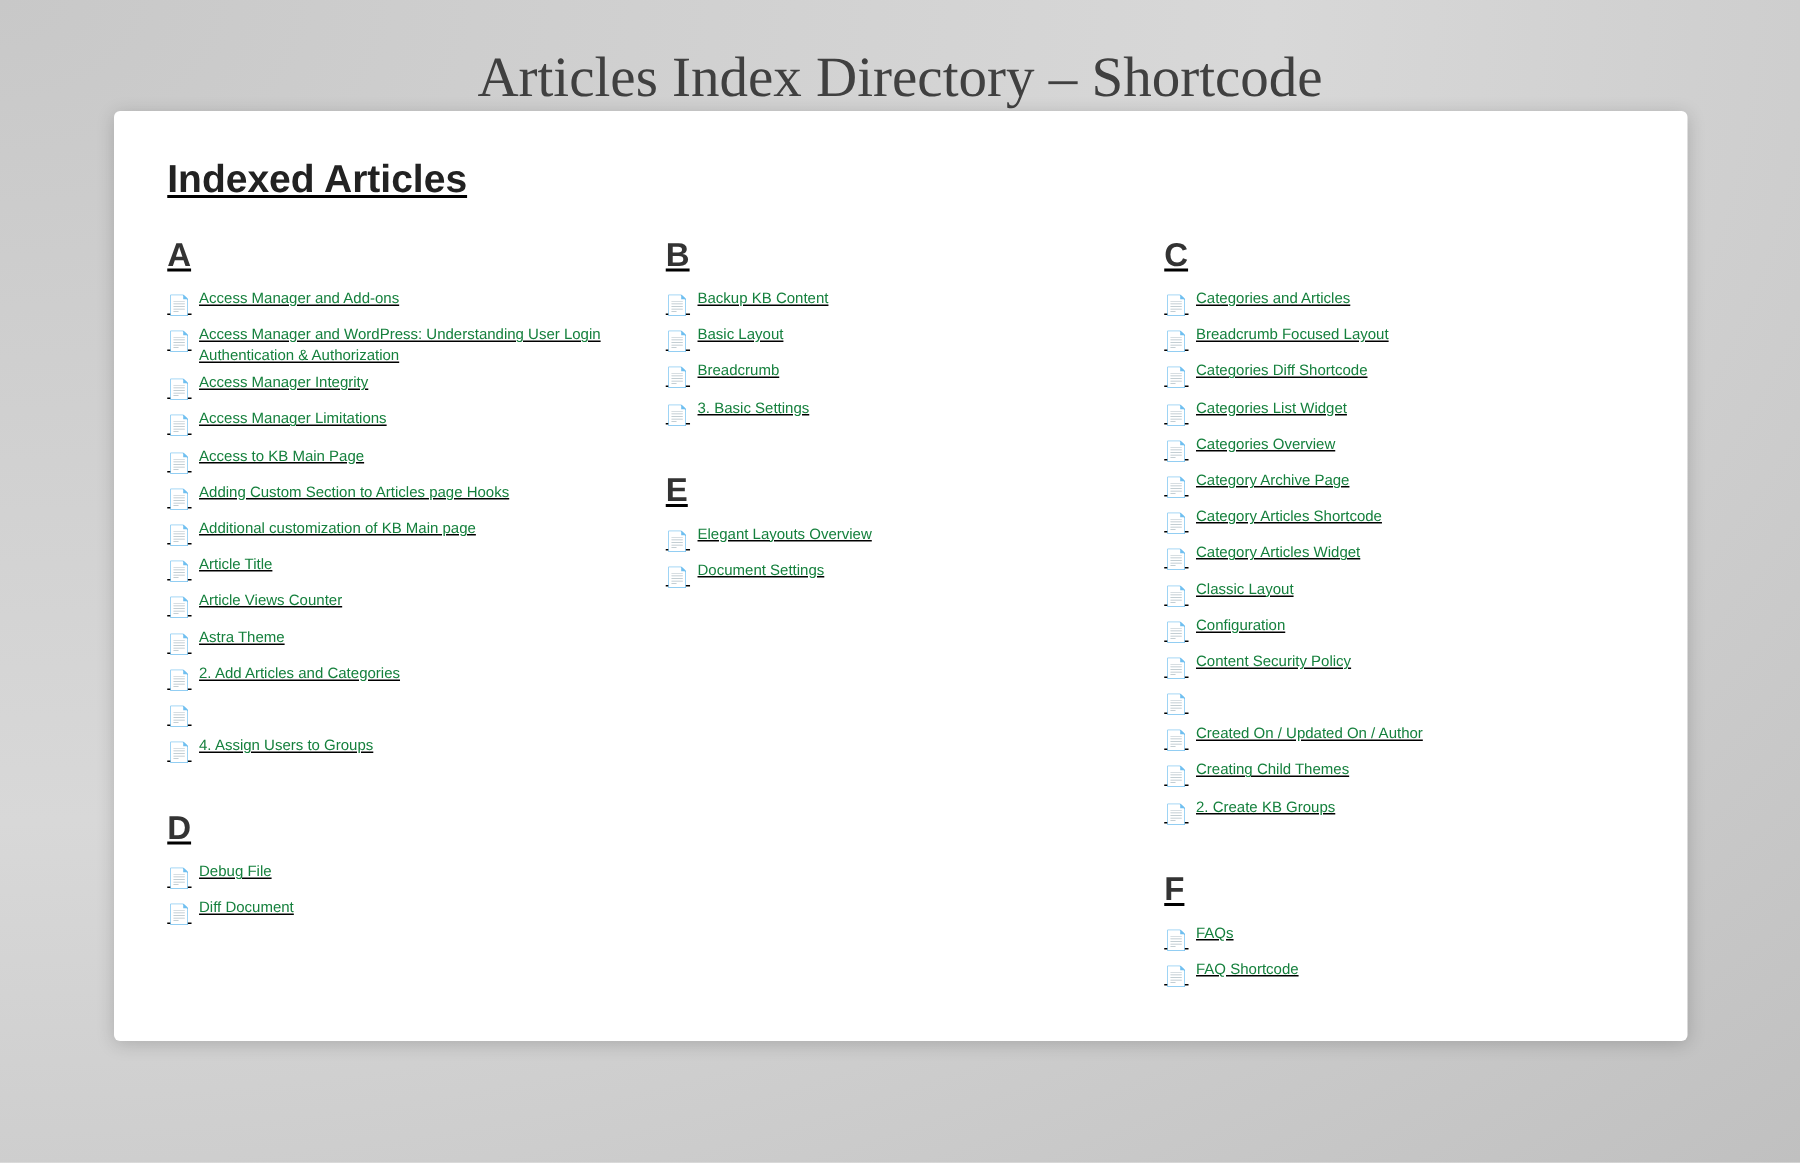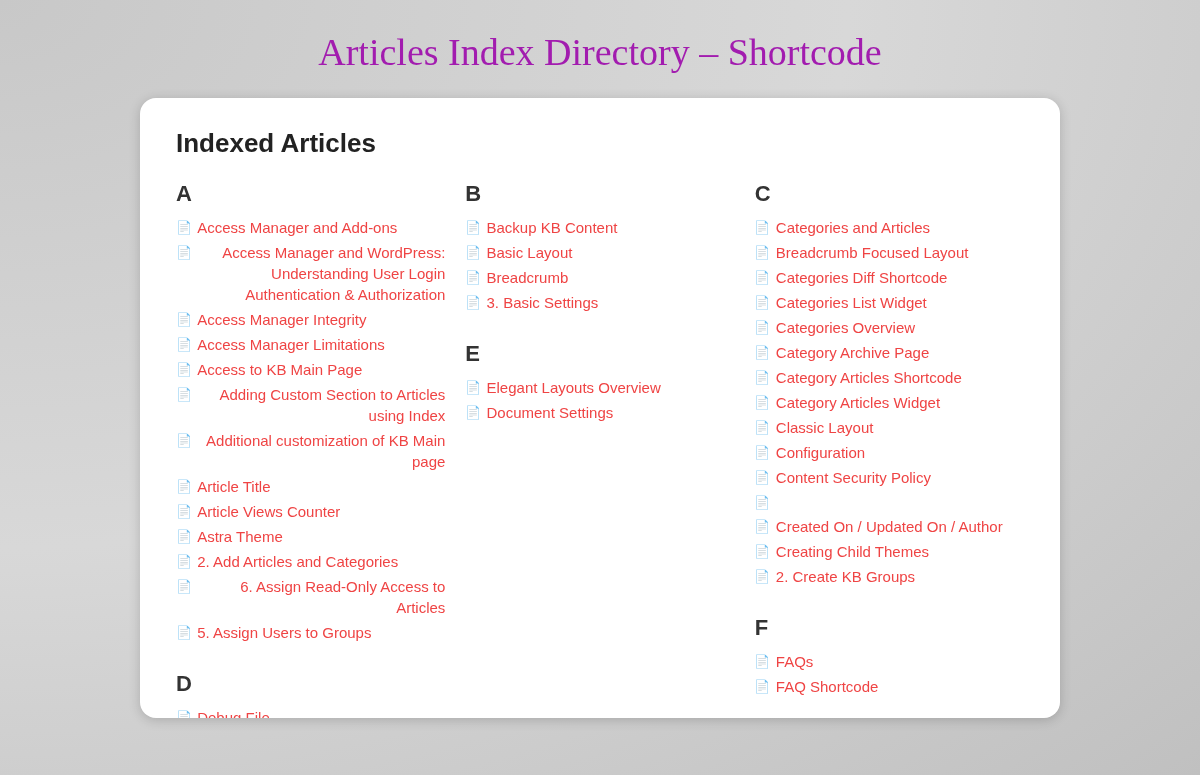--- a/index.html
+++ b/index.html
@@ -13,33 +13,33 @@
       display: flex;
       flex-direction: column;
       align-items: center;
       padding: 30px 20px 20px;
       overflow: hidden;
     }
 
     .page-title {
       font-size: 38px;
       font-weight: normal;
-      color: #a21caf;
-      margin-bottom: 24px;
+      color: #404040;
       font-family: Georgia, serif;
     }
 
     .card {
       background: #fff;
-      border-radius: 16px;
+      border-radius: 4px;
       box-shadow: 0 2px 12px rgba(0,0,0,0.18);
-      width: 920px;
+      width: 1049px;
       padding: 30px 36px 24px;
       max-height: 620px;
       overflow: hidden;
+      text-decoration: underline;
     }
 
     .indexed-title {
       font-size: 26px;
       font-weight: bold;
       color: #222;
       margin-bottom: 22px;
     }
 
     .columns {
@@ -72,24 +72,23 @@
 
     .article-list li .doc-icon {
       flex-shrink: 0;
       margin-right: 5px;
       margin-top: 2px;
       color: #5577aa;
       font-size: 13px;
     }
 
     .article-list li a {
-      color: #ef4444;
+      color: #15803d;
       text-decoration: none;
-      font-size: 15px;
-      text-align: right;
+      font-size: 10px;
     }
   </style>
 </head>
 <body>
 
 <h1 class="page-title">Articles Index Directory – Shortcode</h1>
 
 <div class="card">
   <div class="indexed-title">Indexed Articles</div>
   <div class="columns">
@@ -112,21 +111,21 @@
         <li>
             <span class="doc-icon">📄</span>
             <a href="#">Access Manager Limitations</a>
           </li>
         <li>
             <span class="doc-icon">📄</span>
             <a href="#">Access to KB Main Page</a>
           </li>
         <li>
             <span class="doc-icon">📄</span>
-            <a href="#">Adding Custom Section to Articles using Index</a>
+            <a href="#">Adding Custom Section to Articles page Hooks</a>
           </li>
         <li>
             <span class="doc-icon">📄</span>
             <a href="#">Additional customization of KB Main page</a>
           </li>
         <li>
             <span class="doc-icon">📄</span>
             <a href="#">Article Title</a>
           </li>
         <li>
@@ -136,25 +135,24 @@
         <li>
             <span class="doc-icon">📄</span>
             <a href="#">Astra Theme</a>
           </li>
         <li>
             <span class="doc-icon">📄</span>
             <a href="#">2. Add Articles and Categories</a>
           </li>
         <li>
             <span class="doc-icon">📄</span>
-            <a href="#">6. Assign Read-Only Access to Articles</a>
-          </li>
-        <li>
-            <span class="doc-icon">📄</span>
-            <a href="#">5. Assign Users to Groups</a>
+          </li>
+        <li>
+            <span class="doc-icon">📄</span>
+            <a href="#">4. Assign Users to Groups</a>
           </li>
       </ul>
 
       <div class="section-letter">D</div>
       <ul class="article-list">
         <li>
             <span class="doc-icon">📄</span>
             <a href="#">Debug File</a>
           </li>
         <li>

